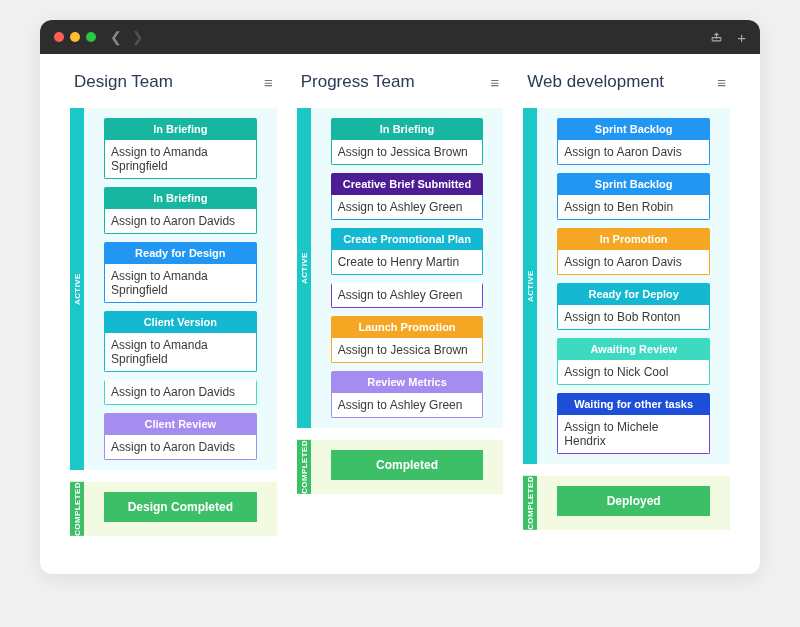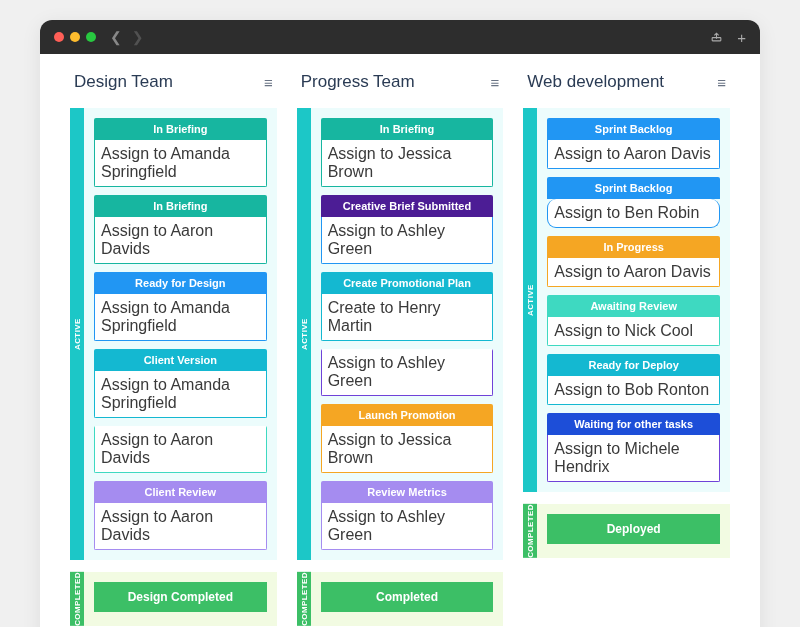--- a/index.html
+++ b/index.html
@@ -70,21 +70,21 @@
     justify-content: center;
     writing-mode: vertical-rl;
     transform: rotate(180deg);
     font-size: 8px;
     font-weight: 700;
     letter-spacing: 0.4px;
     color: #fff;
   }
   .section-body {
     flex: 1;
-    padding: 10px 10px;
+    padding: 10px 20px;
   }
   .active-tab   { background: #1cc7c7; }
   .active-body  { background: #ecfcfc; }
   .completed-tab  { background: #3cbf66; }
   .completed-body { background: #f2fbe2; }
 
   .card {
     margin-bottom: 8px;
     border-radius: 2px;
     overflow: hidden;
@@ -92,21 +92,21 @@
   .card:last-child { margin-bottom: 0; }
   .card-head {
     text-align: center;
     color: #fff;
     font-size: 11px;
     font-weight: 600;
     padding: 5px 4px;
   }
   .card-body {
     background: #fff;
-    font-size: 16px;
+    font-size: 12px;
     color: #3a3a3a;
     padding: 5px 6px;
     border: 1.5px solid;
     border-top: none;
   }
   .done-card {
     text-align: center;
     color: #fff;
     font-size: 12px;
     font-weight: 600;
@@ -231,33 +231,33 @@
         </div>
         <div class="section">
           <div class="section-tab active-tab">ACTIVE</div>
           <div class="section-body active-body">
             <div class="card">
               <div class="card-head" style="background: rgb(33, 150, 243);">Sprint Backlog</div>
               <div class="card-body" style="border-color: rgb(33, 150, 243);">Assign to Aaron Davis</div>
             </div>
             <div class="card">
               <div class="card-head" style="background: rgb(33, 150, 243);">Sprint Backlog</div>
-              <div class="card-body" style="border-color: rgb(33, 150, 243); border-radius: 9px;">Assign to Ben Robin</div>
-            </div>
-            <div class="card">
-              <div class="card-head" style="background: rgb(245, 166, 35);">In Progress</div>
+              <div class="card-body" style="border-color: rgb(33, 150, 243);">Assign to Ben Robin</div>
+            </div>
+            <div class="card">
+              <div class="card-head" style="background: rgb(245, 166, 35);">In Promotion</div>
               <div class="card-body" style="border-color: rgb(245, 166, 35);">Assign to Aaron Davis</div>
+            </div>
+            <div class="card">
+              <div class="card-head" style="background: rgb(20, 184, 209);">Ready for Deploy</div>
+              <div class="card-body" style="border-color: rgb(20, 184, 209);">Assign to Bob Ronton</div>
             </div>
             <div class="card">
               <div class="card-head" style="background: rgb(62, 217, 193);">Awaiting Review</div>
               <div class="card-body" style="border-color: rgb(62, 217, 193);">Assign to Nick Cool</div>
-            </div>
-            <div class="card">
-              <div class="card-head" style="background: rgb(20, 184, 209);">Ready for Deploy</div>
-              <div class="card-body" style="border-color: rgb(20, 184, 209);">Assign to Bob Ronton</div>
             </div>
             <div class="card">
               <div class="card-head" style="background: #1d4ed8;">Waiting for other tasks</div>
               <div class="card-body" style="border-color: rgb(111, 66, 216);">Assign to Michele Hendrix</div>
             </div>
           </div>
         </div>
         <div class="section">
           <div class="section-tab completed-tab">COMPLETED</div>
           <div class="section-body completed-body">

